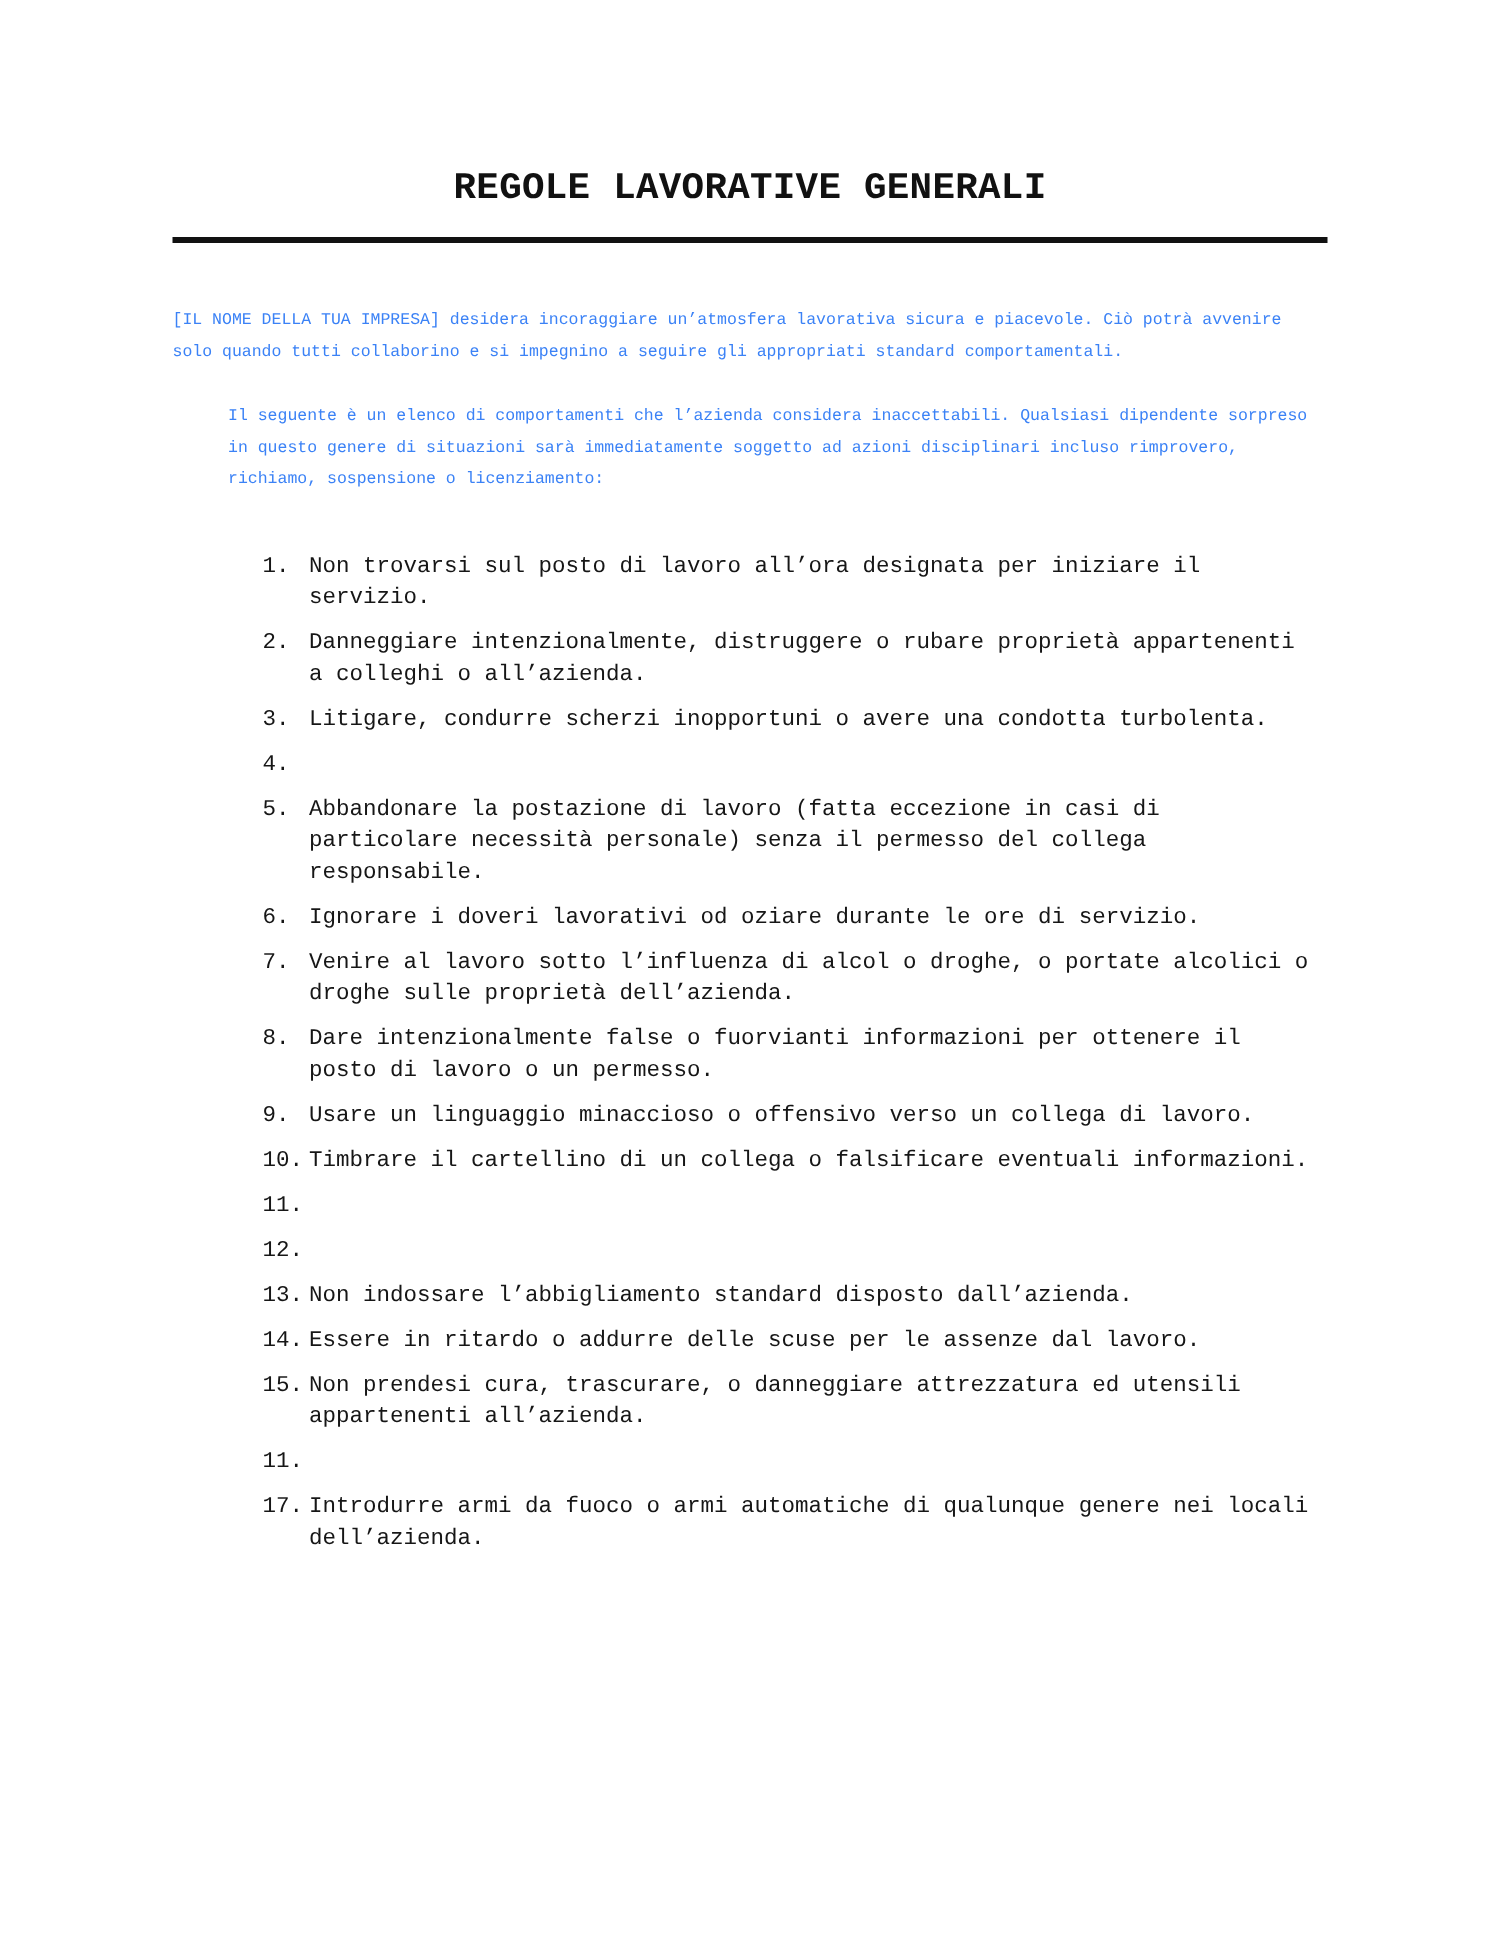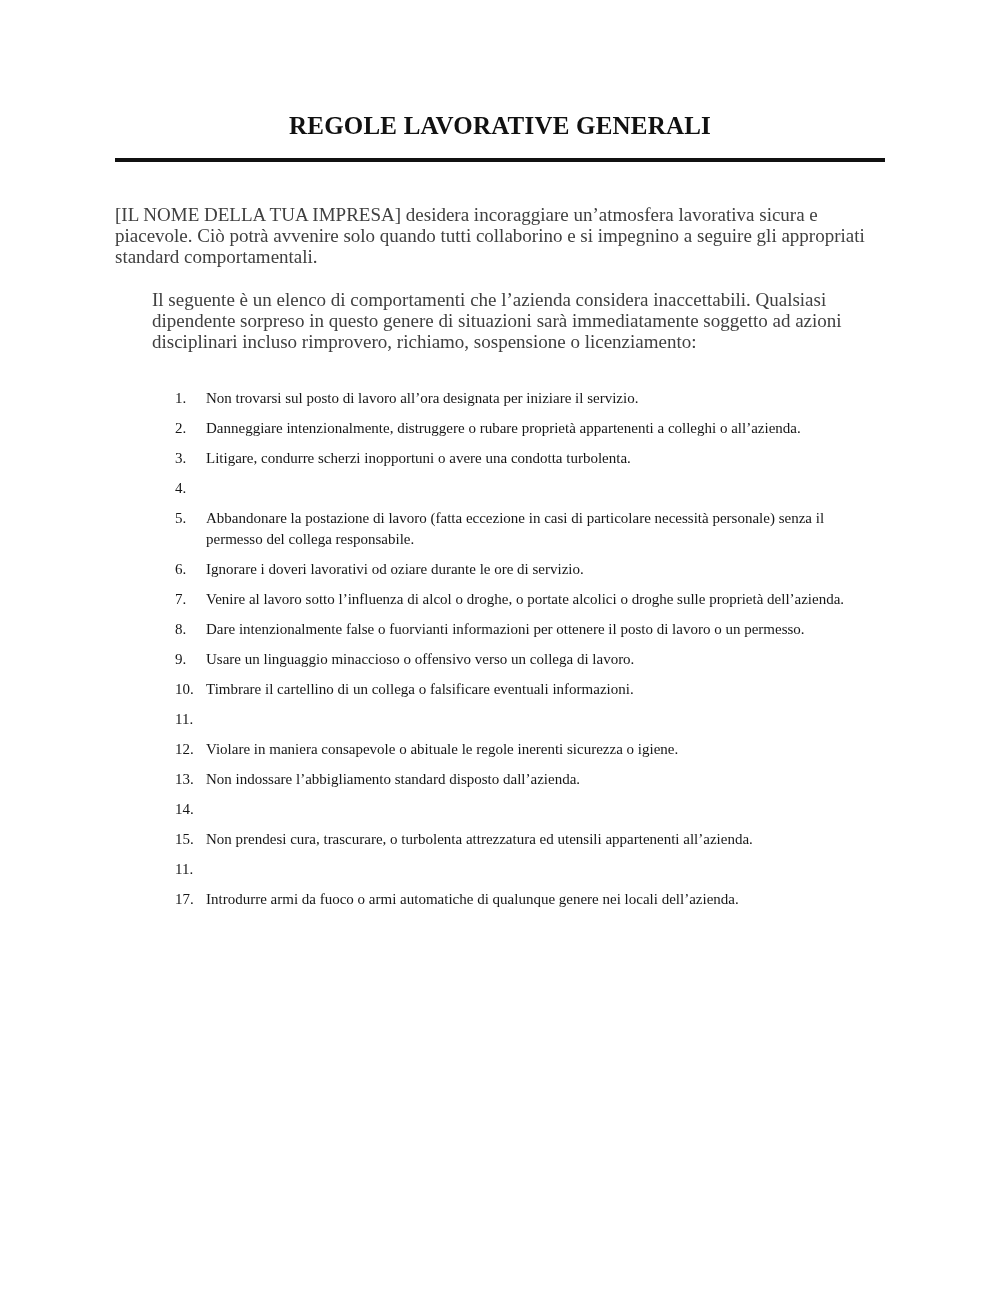--- a/index.html
+++ b/index.html
@@ -8,21 +8,21 @@
   html, body {
     background: #ffffff;
   }
 
   .page {
     position: relative;
     width: 1000px;
     height: 1290px;
     margin: 0 auto;
     background: #ffffff;
-    font-family: Liberation Serif, serif;
+    font-family: Liberation Mono, monospace;
     color: #161616;
     overflow: hidden;
   }
 
   .content {
     padding: 112px 115px 0 115px;
   }
 
   .doc-title {
     text-align: center;
@@ -34,24 +34,24 @@
   }
 
   .title-rule {
     border: none;
     border-top: 4px solid #111111;
     margin-top: 17px;
     width: 100%;
   }
 
   .intro p {
-    font-size: 19px;
+    font-size: 11px;
     line-height: 21px;
     margin-top: 42px;
-    color: #404040;
+    color: #3b82f6;
   }
 
   .intro p + p {
     margin-top: 22px;
     margin-left: 37px;
   }
 
   .rules-list {
     margin-top: 36px;
     list-style: none;
@@ -130,32 +130,32 @@
       </li>
       <li class="rule">
         <span class="num">10.</span>
         <span class="text">Timbrare il cartellino di un collega o falsificare eventuali informazioni.</span>
       </li>
       <li class="rule">
         <span class="num">11.</span>
       </li>
       <li class="rule">
         <span class="num">12.</span>
-        <span class="text">Violare in maniera consapevole o abituale le regole inerenti sicurezza o igiene.</span>
       </li>
       <li class="rule">
         <span class="num">13.</span>
         <span class="text">Non indossare l’abbigliamento standard disposto dall’azienda.</span>
       </li>
       <li class="rule">
         <span class="num">14.</span>
+        <span class="text">Essere in ritardo o addurre delle scuse per le assenze dal lavoro.</span>
       </li>
       <li class="rule">
         <span class="num">15.</span>
-        <span class="text">Non prendesi cura, trascurare, o turbolenta attrezzatura ed utensili appartenenti all’azienda.</span>
+        <span class="text">Non prendesi cura, trascurare, o danneggiare attrezzatura ed utensili appartenenti all’azienda.</span>
       </li>
       <li class="rule">
         <span class="num">11.</span>
       </li>
       <li class="rule">
         <span class="num">17.</span>
         <span class="text">Introdurre armi da fuoco o armi automatiche di qualunque genere nei locali dell’azienda.</span>
       </li>
     </ol>
 

